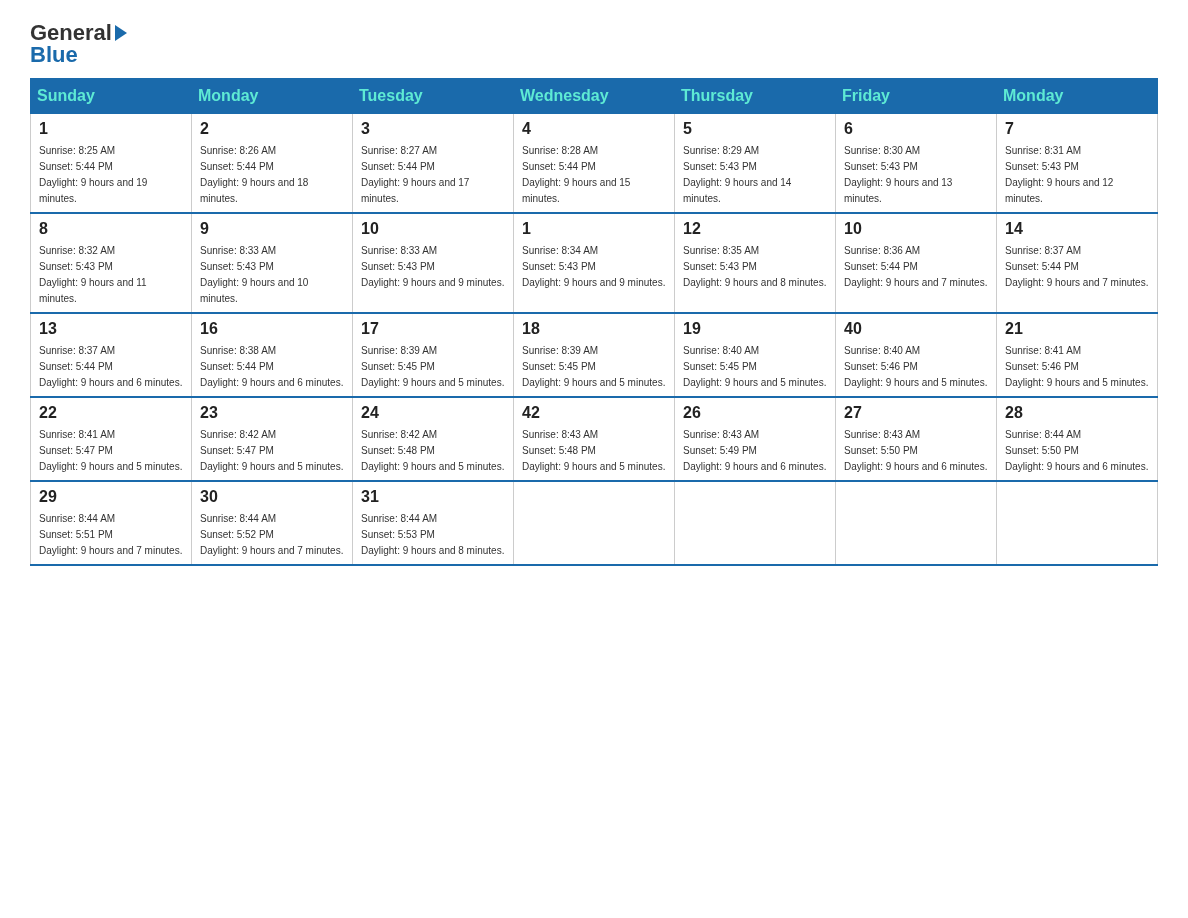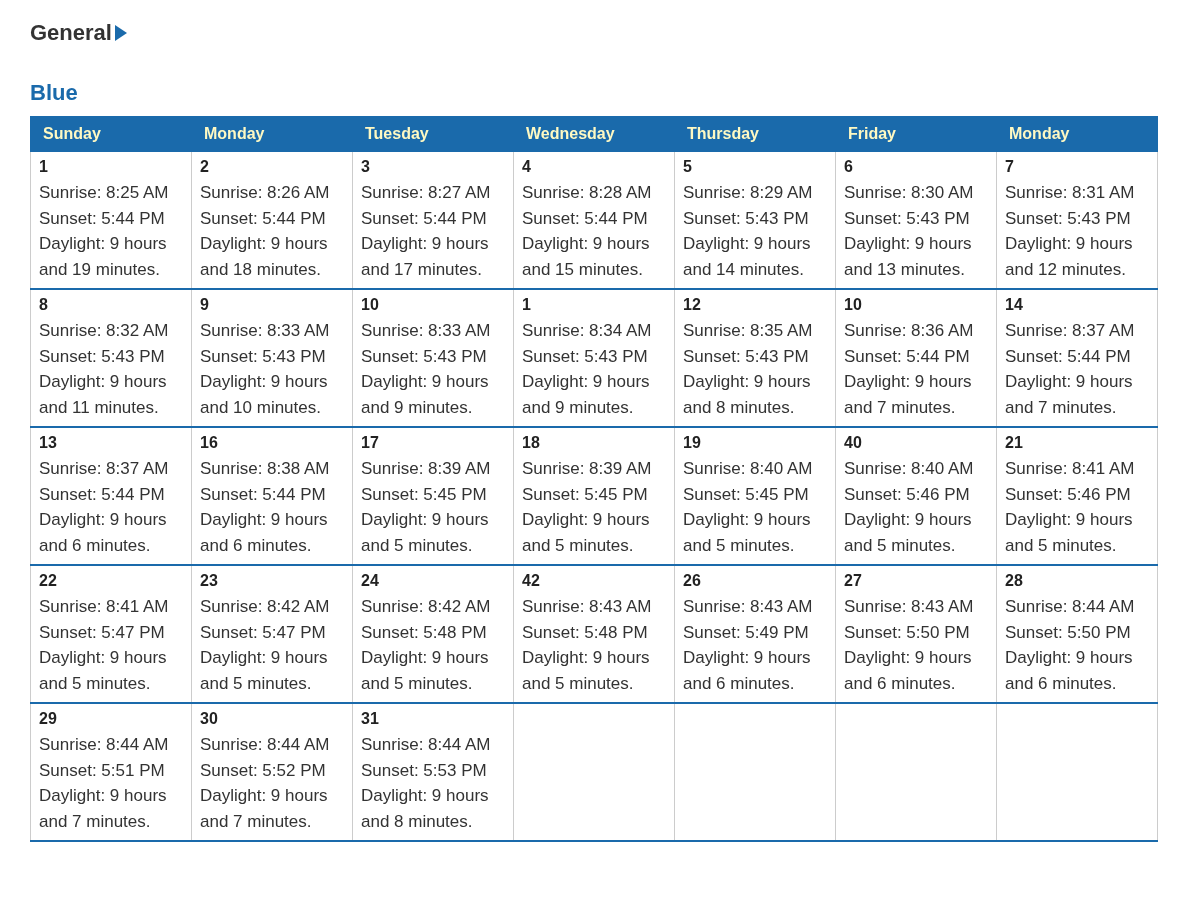--- a/index.html
+++ b/index.html
@@ -35,66 +35,66 @@
       color: #333;
       margin-top: 4px;
     }
     .calendar {
       width: 100%;
       border-collapse: collapse;
       margin-top: 10px;
     }
     .calendar thead tr th {
       background-color: #1a6aab;
-      color: #fef9c3;
+      color: #5eead4;
       font-size: 16px;
       font-weight: bold;
-      padding: 8px 12px;
+      padding: 8px 6px;
       text-align: left;
       border: 1px solid #1a6aab;
     }
     .calendar tbody tr td {
       vertical-align: top;
       border: 1px solid #ccc;
       padding: 6px 8px;
       font-size: 13px;
       color: #333;
       width: 14.28%;
       min-height: 100px;
     }
     .calendar tbody tr td .day-num {
       font-size: 16px;
       font-weight: bold;
       color: #222;
       display: block;
       margin-bottom: 4px;
     }
     .calendar tbody tr td .day-info {
-      font-size: 17px;
+      font-size: 10px;
       color: #333;
       line-height: 1.5;
     }
     .calendar tbody tr {
       border-bottom: 2px solid #1a6aab;
     }
     .empty-cell {
       background: #fff;
     }
   </style>
 </head>
 <body>
 
 <div class="header">
   <div class="logo">
     <div style="display:flex;align-items:center;">
       <span style="font-size:22px;font-weight:bold;color:#333;">General</span>
         <span style="width:0;height:0;border-left:12px solid #1a6aab;border-top:8px solid transparent;border-bottom:8px solid transparent;margin:0 3px;display:inline-block;"></span>
     </div>
     <div style="display:flex;align-items:center;margin-top:-4px;">
-      <span style="font-size:22px;font-weight:bold;color:#1a6aab;margin-top:38px;">Blue</span>
+      <span style="font-size:22px;font-weight:bold;color:#1a6aab;">Blue</span>
     </div>
   </div>
   <div class="title-section">
     <div class="main-title"></div>
     <div class="subtitle"></div>
   </div>
 </div>
 
 <table class="calendar">
   <thead>

